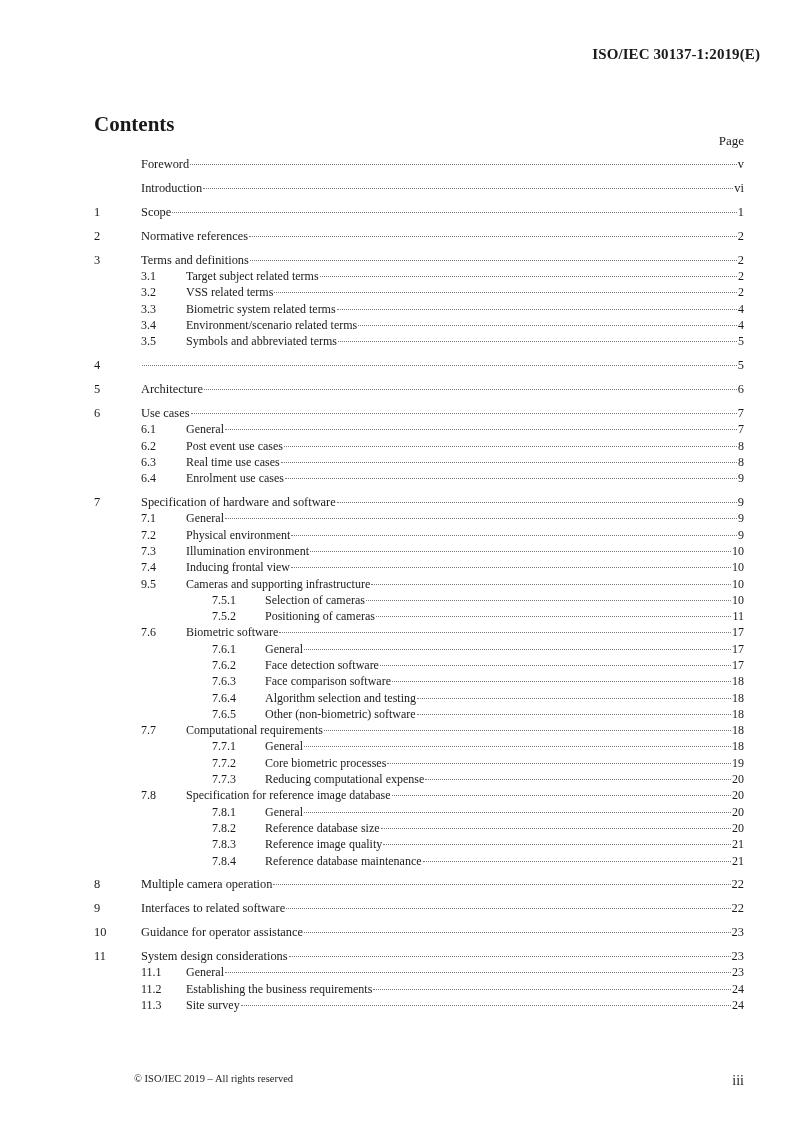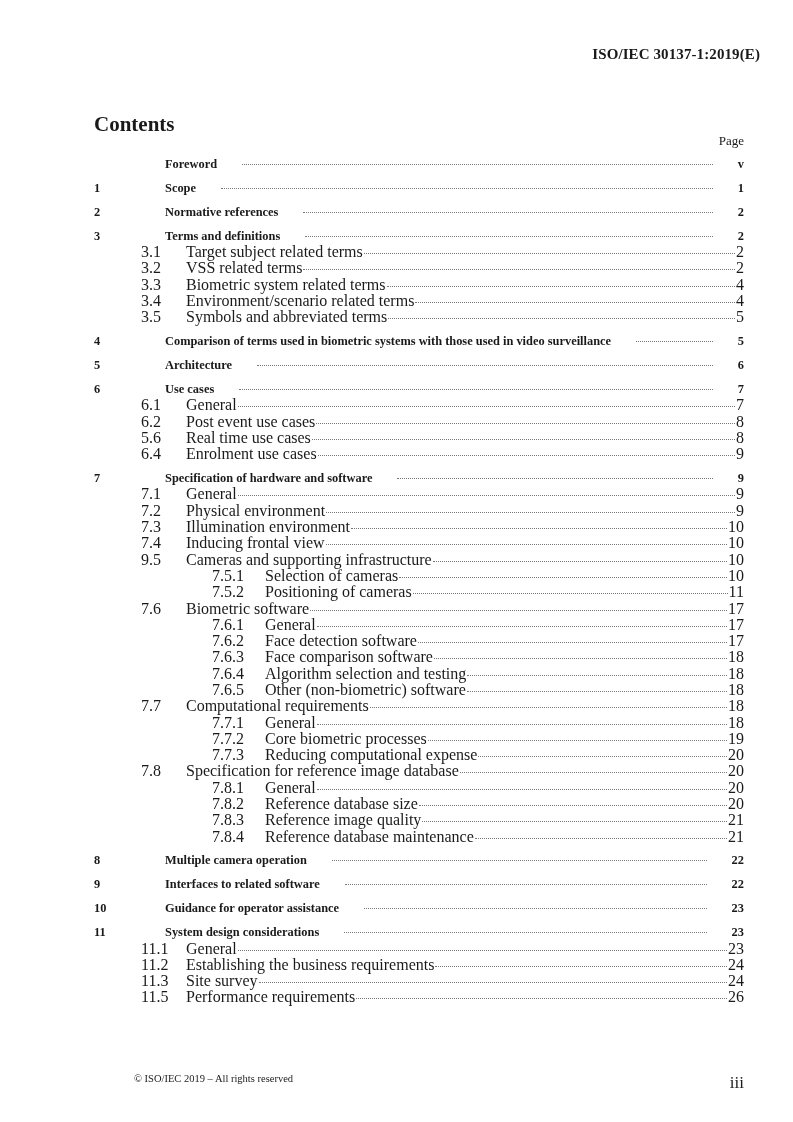--- a/index.html
+++ b/index.html
@@ -3,48 +3,54 @@
 <meta charset="utf-8">
 <style>
   html, body { margin:0; padding:0; background:#ffffff; }
   body { width:793px; height:1122px; position:relative; overflow:hidden;
          font-family:"Liberation Serif","DejaVu Serif",serif; color:#1a1a1a; }
   .doc-id { position:absolute; top:46px; right:33px; font-size:15px; font-weight:bold; letter-spacing:0.1px; }
   .title { position:absolute; top:112px; left:94px; font-size:21px; font-weight:bold; }
   .page-label { position:absolute; top:119px; right:49px; font-size:13px;margin-top:14px; }
   .toc { position:absolute; top:156px; left:94px; width:650px; }
   .row { display:flex; align-items:baseline; font-size:12.4px; line-height:16.4px; white-space:nowrap; }
-  .row.l0 { font-weight:bold; margin-top:7.5px;gap:24px; }
+  .row.l0 { font-weight:normal; margin-top:7.5px; }
   .row.l0.first { margin-top:0; }
   .num { display:inline-block; }
   .l0 .num { width:47px; }
   .l1 .num { width:45px; margin-left:47px; }
   .l2 .num { width:53px; margin-left:118px; }
-  .row.l1, .row.l2 { font-size:16px; line-height:16.3px; }
+  .row.l1, .row.l2 { font-size:12px; line-height:16.3px; }
   .label { flex:0 0 auto; }
   .dots { flex:1 1 auto; border-bottom:1px dotted #777; margin:0 1px 3px 1px; height:0; position:relative; top:-3px; }
   .pg { flex:0 0 auto; text-align:right; }
   .footer-left { position:absolute; top:1073px; left:94px; font-size:10.5px;margin-left:40px; }
-  .footer-right { position:absolute; top:1073px; right:49px; font-size:17px; }
+  .footer-right { position:absolute; top:1073px; right:49px; font-size:14px; }
 </style>
 </head>
 <body>
 
 <div class="doc-id">ISO/IEC 30137-1:2019(E)</div>
 <div class="title">Contents</div>
 <div class="page-label">Page</div>
 
 <div class="toc" id="toc">
     <div class="row l0 first">
       <span class="num"></span>
       <span class="label">Foreword</span>
       <span class="dots"></span>
       <span class="pg">v</span>
     </div>
     <div class="row l0">
+      <span class="num"></span>
+      <span class="label">Introduction</span>
+      <span class="dots"></span>
+      <span class="pg">vi</span>
+    </div>
+    <div class="row l0">
       <span class="num">1</span>
       <span class="label">Scope</span>
       <span class="dots"></span>
       <span class="pg">1</span>
     </div>
     <div class="row l0">
       <span class="num">2</span>
       <span class="label">Normative references</span>
       <span class="dots"></span>
       <span class="pg">2</span>
@@ -80,21 +86,20 @@
       <span class="pg">4</span>
     </div>
     <div class="row l1">
       <span class="num">3.5</span>
       <span class="label">Symbols and abbreviated terms</span>
       <span class="dots"></span>
       <span class="pg">5</span>
     </div>
     <div class="row l0">
       <span class="num">4</span>
-      <span class="label">Comparison of terms used in biometric systems with those used in video surveillance</span>
       <span class="dots"></span>
       <span class="pg">5</span>
     </div>
     <div class="row l0">
       <span class="num">5</span>
       <span class="label">Architecture</span>
       <span class="dots"></span>
       <span class="pg">6</span>
     </div>
     <div class="row l0">
@@ -109,21 +114,21 @@
       <span class="dots"></span>
       <span class="pg">7</span>
     </div>
     <div class="row l1">
       <span class="num">6.2</span>
       <span class="label">Post event use cases</span>
       <span class="dots"></span>
       <span class="pg">8</span>
     </div>
     <div class="row l1">
-      <span class="num">5.6</span>
+      <span class="num">6.3</span>
       <span class="label">Real time use cases</span>
       <span class="dots"></span>
       <span class="pg">8</span>
     </div>
     <div class="row l1">
       <span class="num">6.4</span>
       <span class="label">Enrolment use cases</span>
       <span class="dots"></span>
       <span class="pg">9</span>
     </div>
@@ -299,23 +304,17 @@
       <span class="num">11.2</span>
       <span class="label">Establishing the business requirements</span>
       <span class="dots"></span>
       <span class="pg">24</span>
     </div>
     <div class="row l1">
       <span class="num">11.3</span>
       <span class="label">Site survey</span>
       <span class="dots"></span>
       <span class="pg">24</span>
-    </div>
-    <div class="row l1">
-      <span class="num">11.5</span>
-      <span class="label">Performance requirements</span>
-      <span class="dots"></span>
-      <span class="pg">26</span>
     </div>
   </div>
 
 <div class="footer-left">© ISO/IEC 2019 – All rights reserved</div>
 <div class="footer-right">iii</div>
 
 </body></html>

